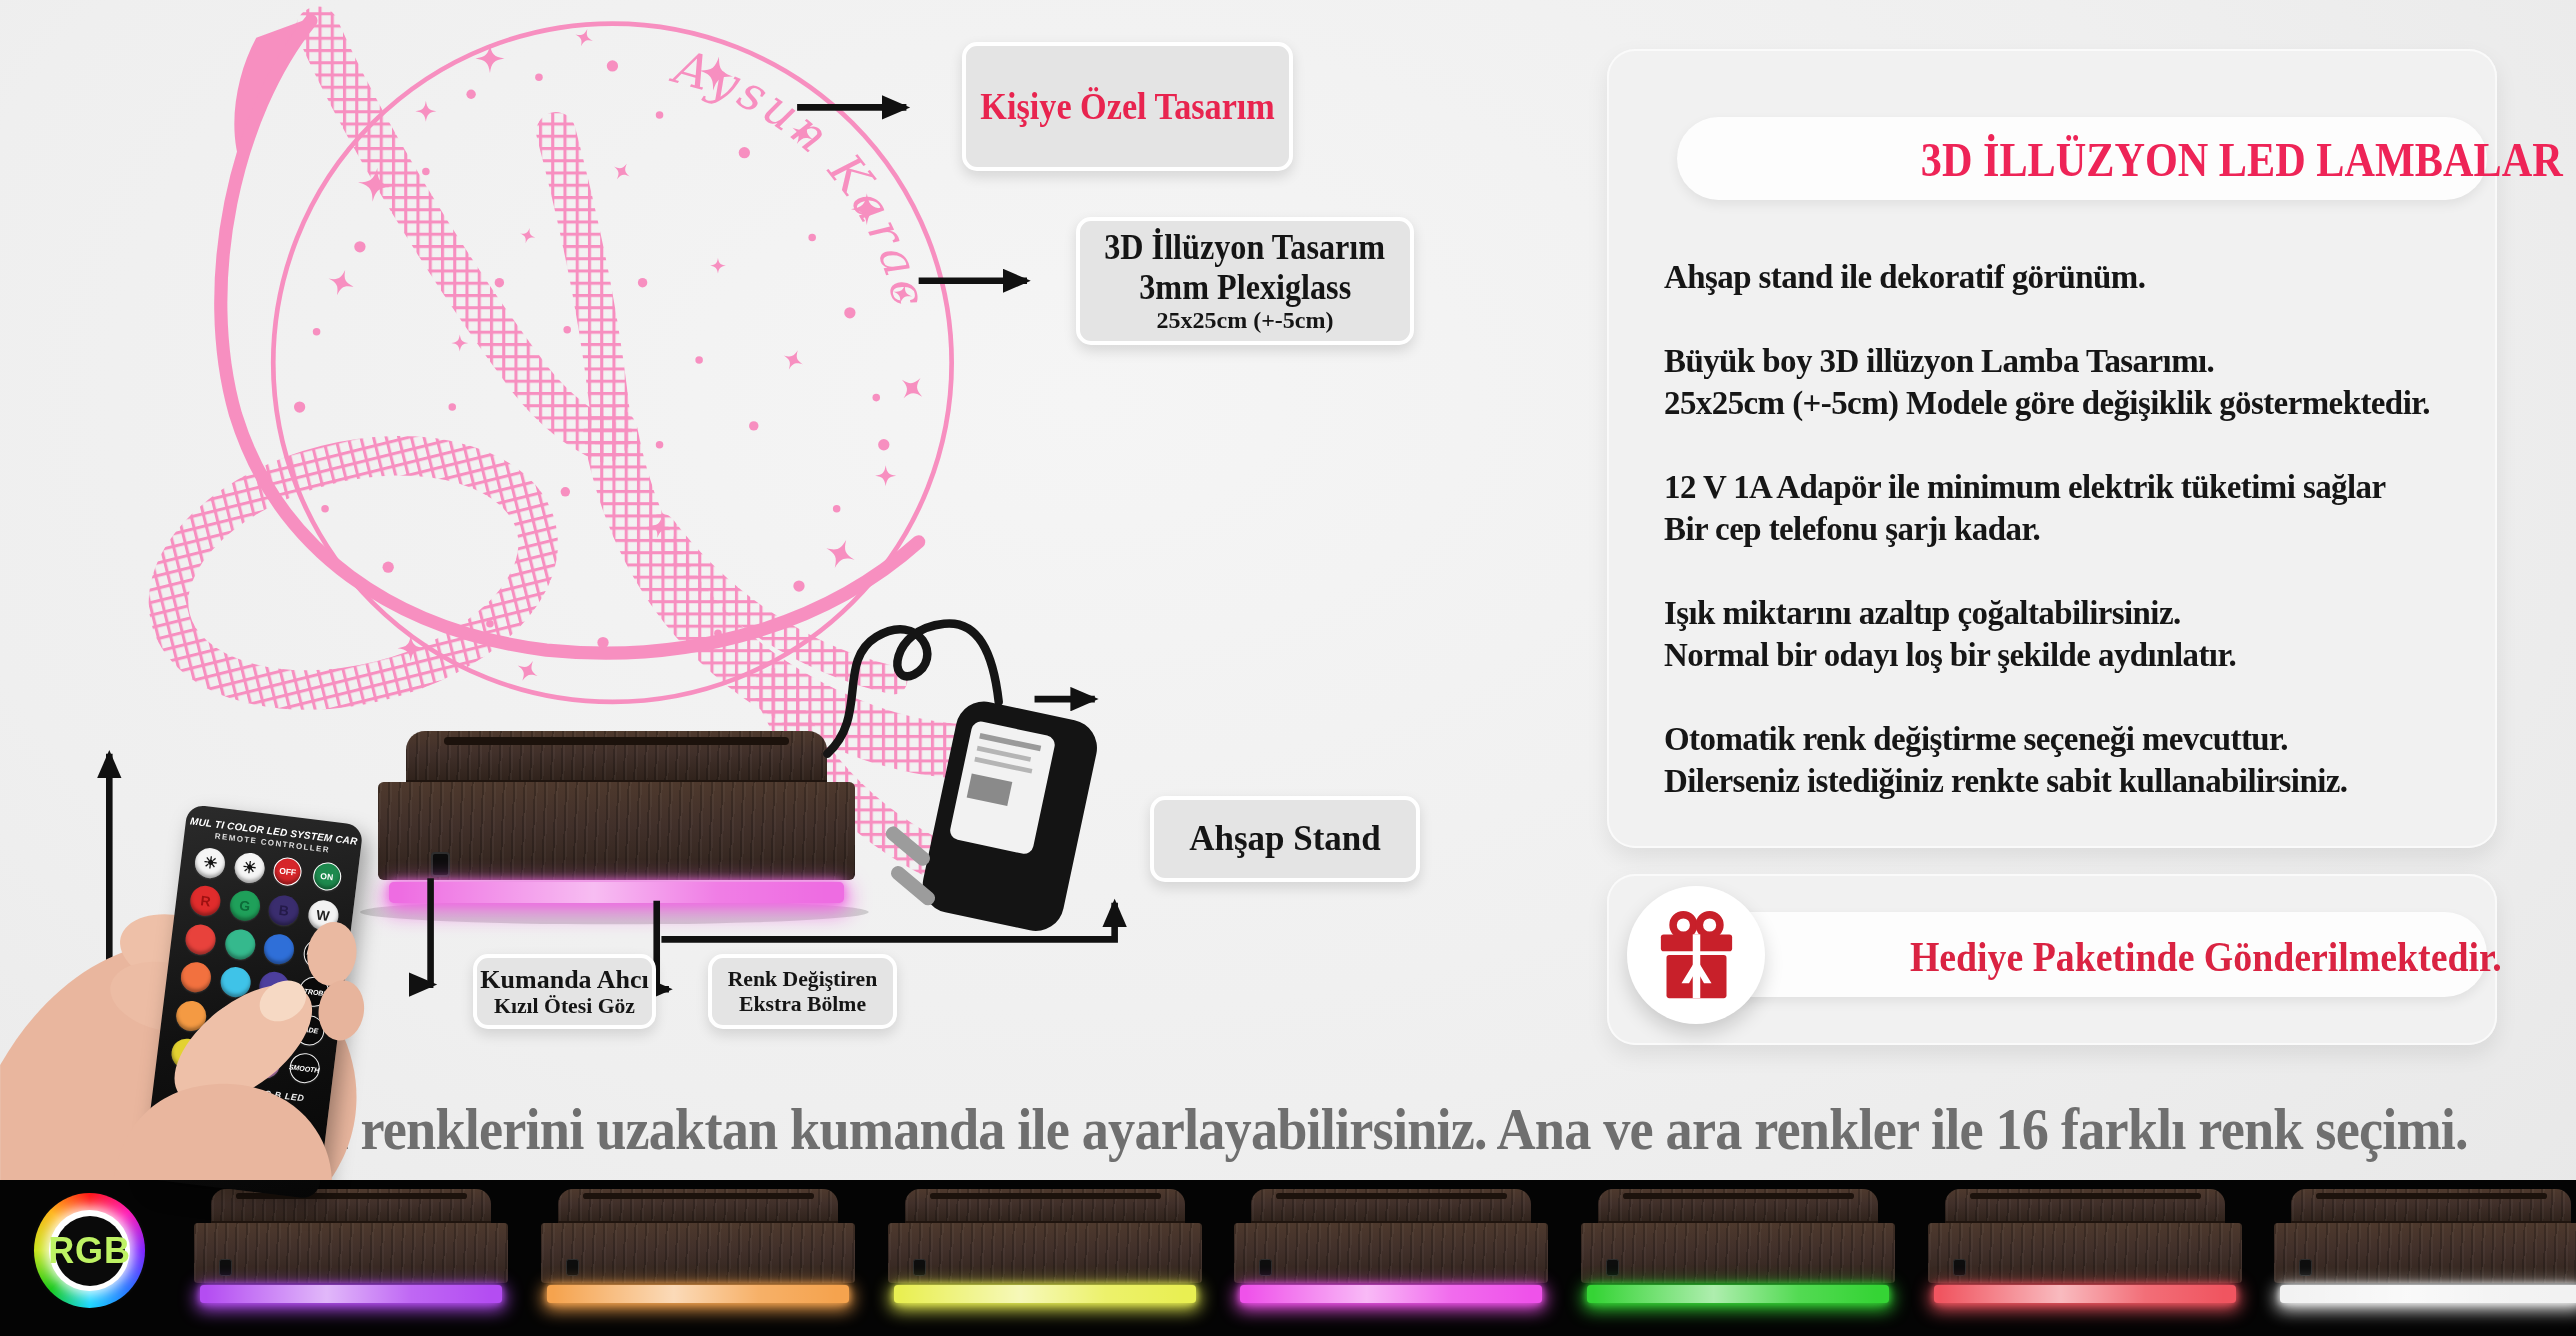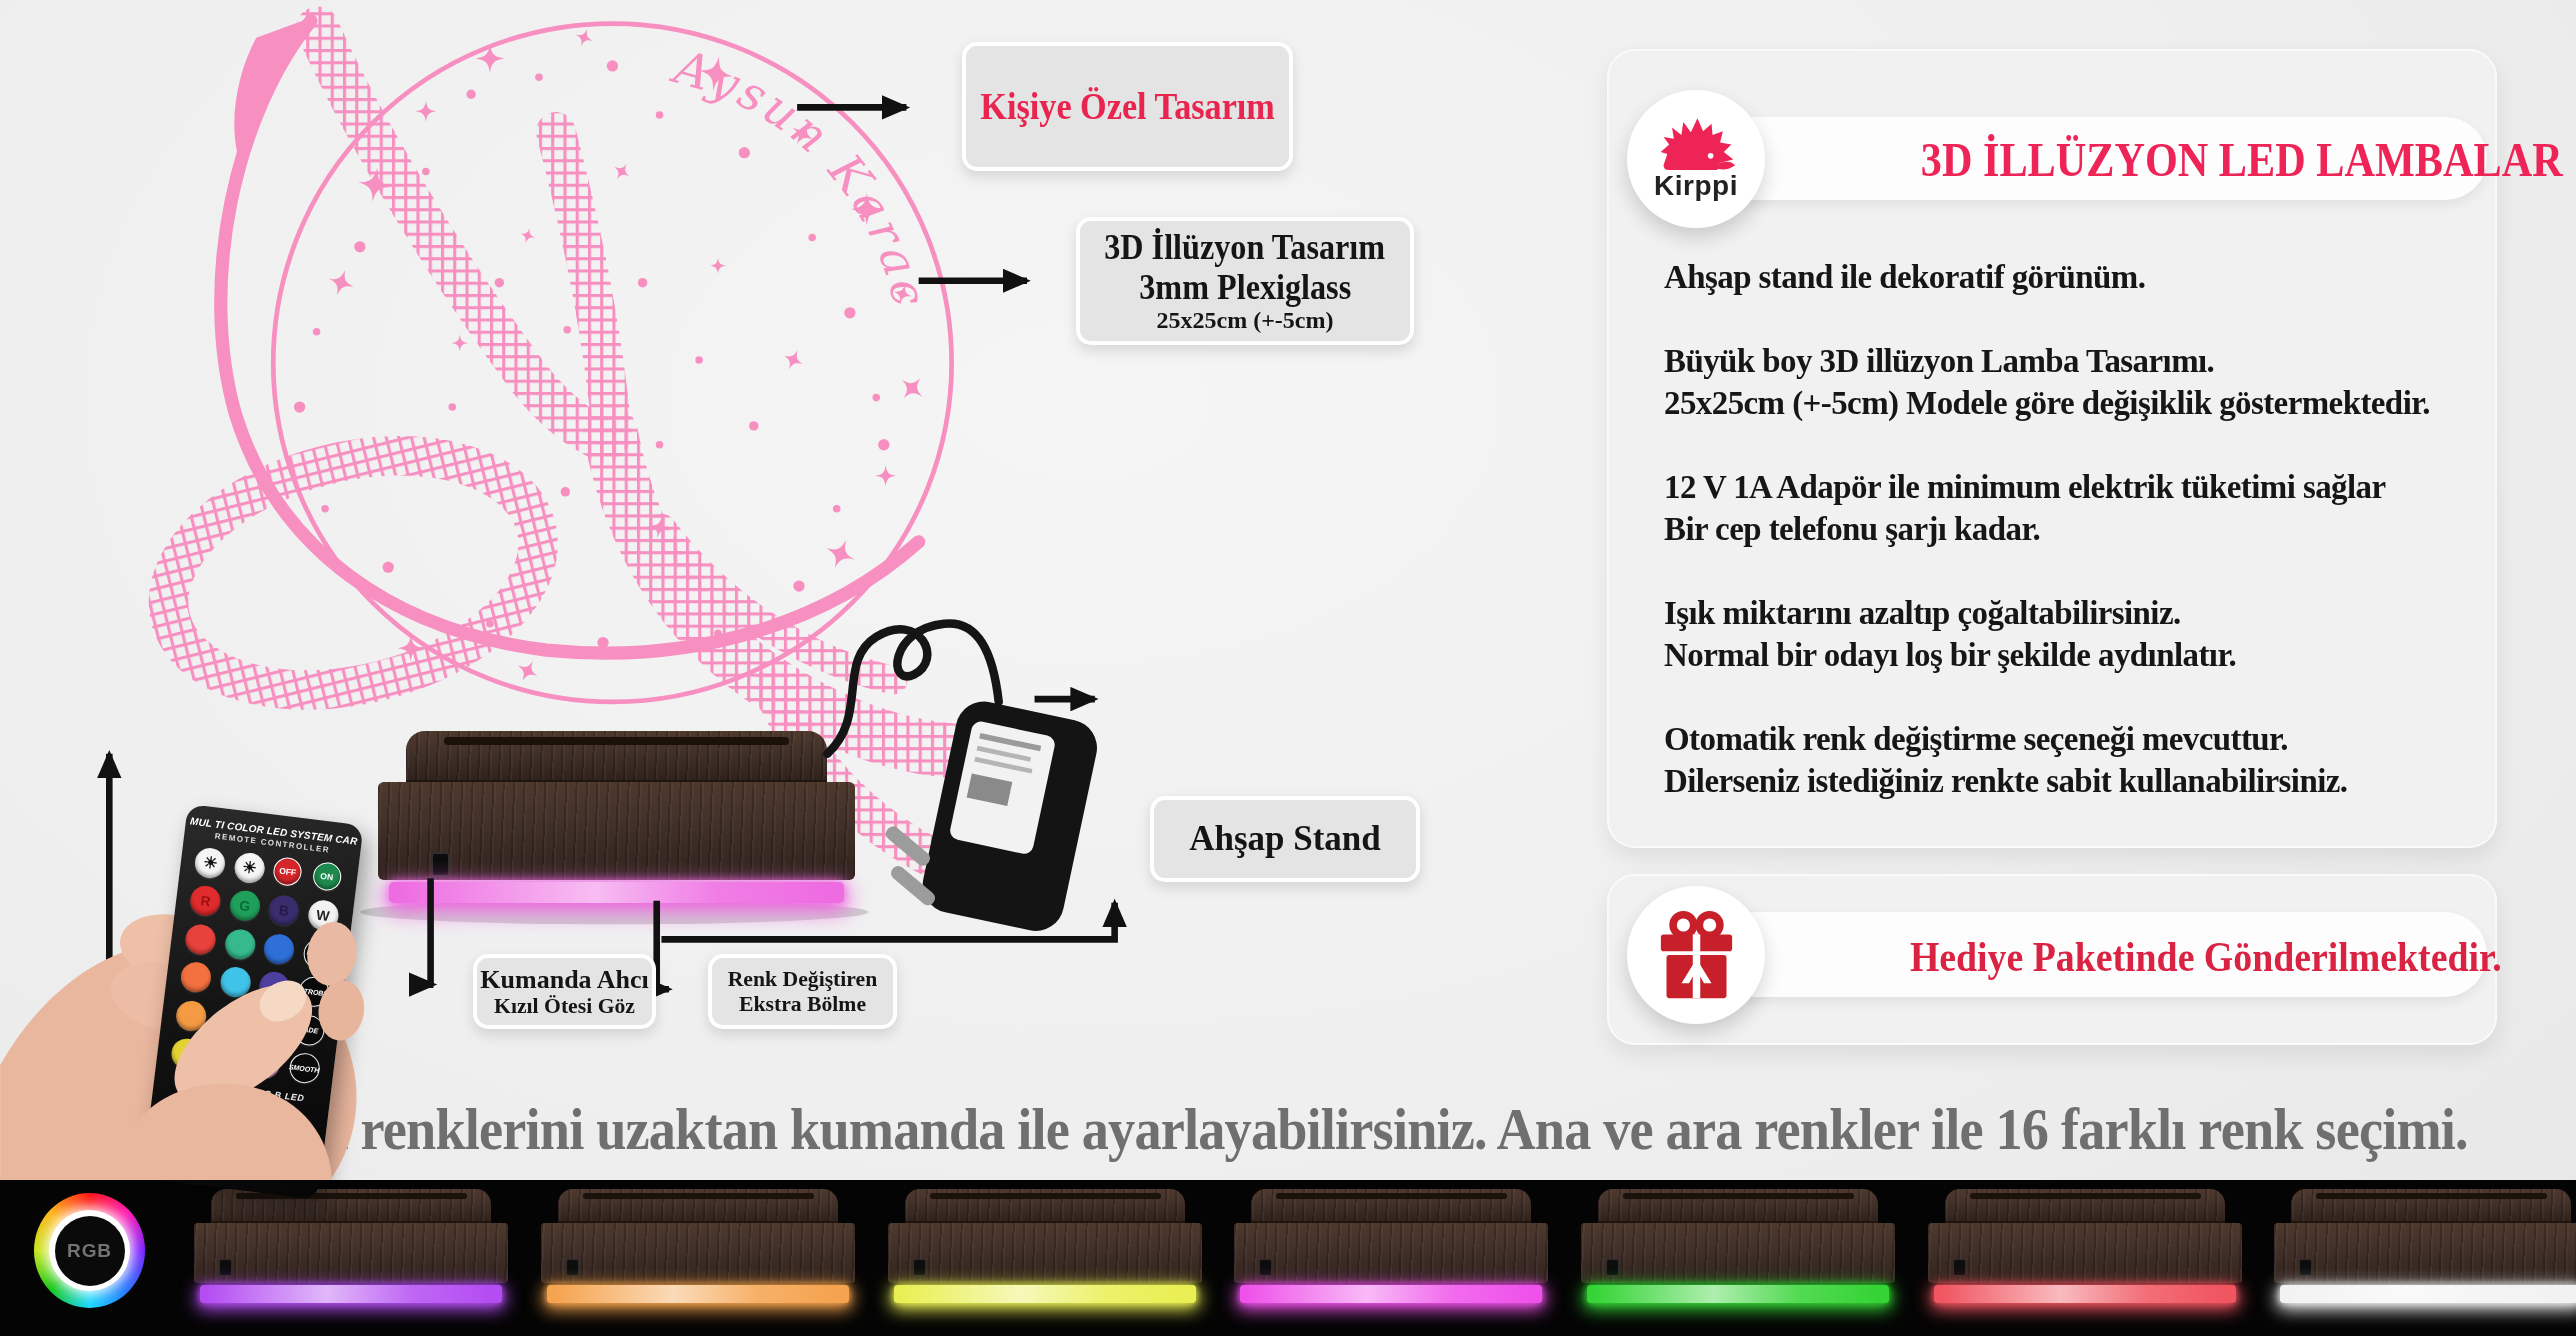--- a/index.html
+++ b/index.html
@@ -37,21 +37,21 @@
         white-space:nowrap;transform:scaleX(.92);letter-spacing:-0.9px;}
 
   
   .blackstrip{position:absolute;left:0;top:1180px;width:2576px;height:157px;background:#040404;z-index:9;}
   .rgb-ring{position:absolute;left:34px;top:13px;width:111px;height:115px;border-radius:50%;
         background:conic-gradient(from 0deg,#ff1414,#ff17b3,#7a1bff,#2470ff,#18d7ff,#14c814,#c8e414,#ffb314,#ff1414);
         display:flex;align-items:center;justify-content:center;}
   .rgb-glow{width:81px;height:81px;border-radius:50%;background:#fff;box-shadow:0 0 13px 3.8px rgba(255,255,255,.9);
         display:flex;align-items:center;justify-content:center;}
   .rgb-core{width:70px;height:70px;border-radius:50%;background:#0a0a0a;display:flex;align-items:center;justify-content:center;
-        font-family:"Liberation Sans", sans-serif;font-weight:700;font-size:19px;color:#737373;letter-spacing:0.9px;}
+        font-family:"Liberation Sans", sans-serif;font-weight:700;font-size:36px;color:#bef264;letter-spacing:0.9px;}
   .wood{background:
         repeating-linear-gradient(92deg, rgba(0,0,0,.20) 0 1.9px, rgba(255,255,255,.035) 1.9px 3.8px, rgba(0,0,0,0) 3.8px 10.4px),
         linear-gradient(180deg,#4e392d 0%,#41302a 45%,#30231c 100%);}
   .bbase{position:absolute;top:9.4px;width:314px;height:130px;}
   .bcap{position:absolute;left:17px;right:17px;top:0;height:32px;border-radius:15px 15px 0 0;
         border-bottom:3.8px solid #20150f;}
   .bcap::before{content:"";position:absolute;left:24.5px;right:24.5px;top:3.8px;height:5.7px;background:#1c120c;border-radius:2.8px;}
   .bbody{position:absolute;left:0;right:0;top:34px;height:60px;border-radius:3.8px;}
   .bir{position:absolute;left:24.5px;bottom:7.5px;width:11.3px;height:15px;background:#0d0d0d;border:1.9px solid #2c2c2c;border-radius:2.8px;}
   .bstrip{position:absolute;left:5.7px;right:5.7px;top:96px;height:18px;border-radius:3.8px;
@@ -239,28 +239,20 @@
     <span class="c-line" style="font-size:21.7px">Kızıl Ötesi Göz</span>
   </div>
 
   <div class="callout" style="left:676px;top:954px;width:181px;height:67px;">
     <span class="c-line" style="font-size:21.7px">Renk Değiştiren</span>
     <span class="c-line" style="font-size:21.7px">Ekstra Bölme</span>
   </div>
 
   <div class="panel" style="left:1607px;top:49px;width:890px;height:799px;"></div>
   <div class="pill" style="left:1677px;top:117px;width:810px;height:83px;"></div>
-  <div class="logo-circle" style="left:1627px;top:90px;width:138px;height:138px;">
-    <svg width="81" height="57" viewBox="0 0 86 60">
-      <path fill="#ee2457" d="M8,52 L12,40 5,38 14,30 8,22 19,24 17,12 27,20 29,6 37,17 44,2 50,16 59,8 60,20 71,16 68,28 80,30 72,38 82,46 66,50 Q70,56 64,57 L16,57 Q8,58 8,52 Z"></path>
-      <circle cx="58" cy="42" r="3" fill="#fff"></circle>
-      <path fill="#ee2457" d="M66,50 Q78,46 84,52 Q76,58 66,56 Z"></path>
-    </svg>
-    <div class="brand-word">Kirppi</div>
-  </div>
   <div class="panel-title fit" style="left:1877px;top:132px;font-size:48px;transform:scaleX(.88);">3D İLLÜZYON LED LAMBALAR</div>
 
   <div class="panel-body" style="left:1664px;top:256px;width:848px;">
     <p><span>Ahşap stand ile dekoratif görünüm.</span></p>
     <p><span>Büyük boy 3D illüzyon Lamba Tasarımı.</span><br><span>25x25cm (+-5cm) Modele göre değişiklik göstermektedir.</span></p>
     <p><span>12 V 1A Adapör ile minimum elektrik tüketimi sağlar</span><br><span>Bir cep telefonu şarjı kadar.</span></p>
     <p><span>Işık miktarını azaltıp çoğaltabilirsiniz.</span><br><span>Normal bir odayı loş bir şekilde aydınlatır.</span></p>
     <p><span>Otomatik renk değiştirme seçeneği mevcuttur.</span><br><span>Dilerseniz istediğiniz renkte sabit kullanabilirsiniz.</span></p>
   </div>
 

